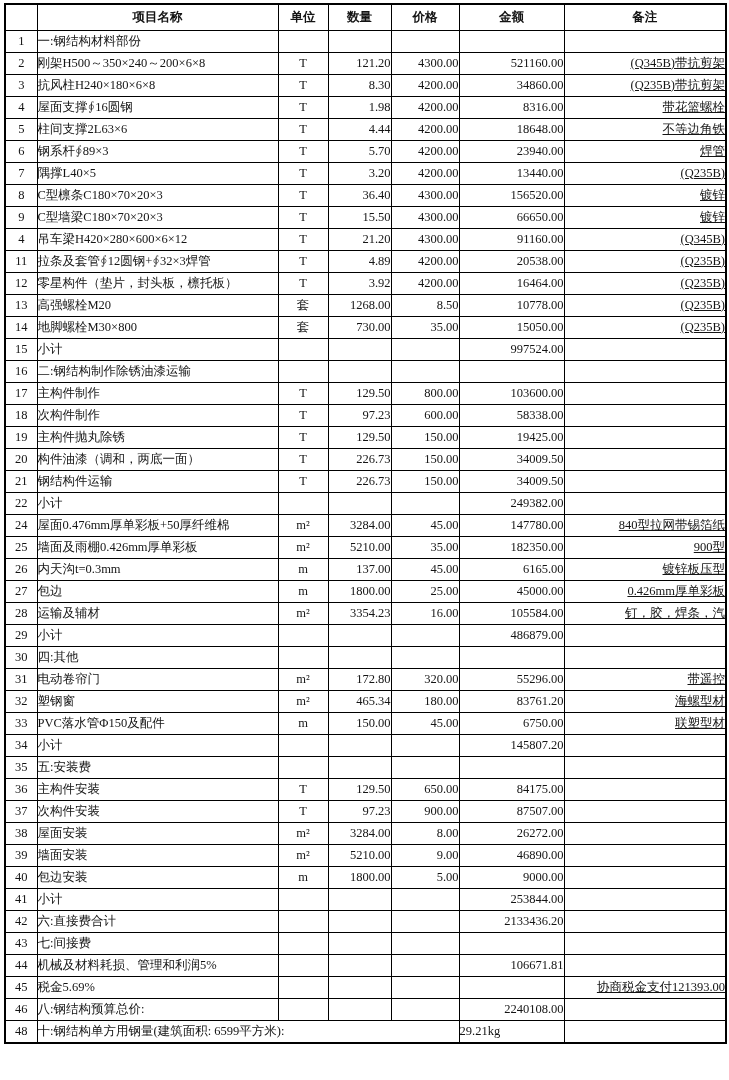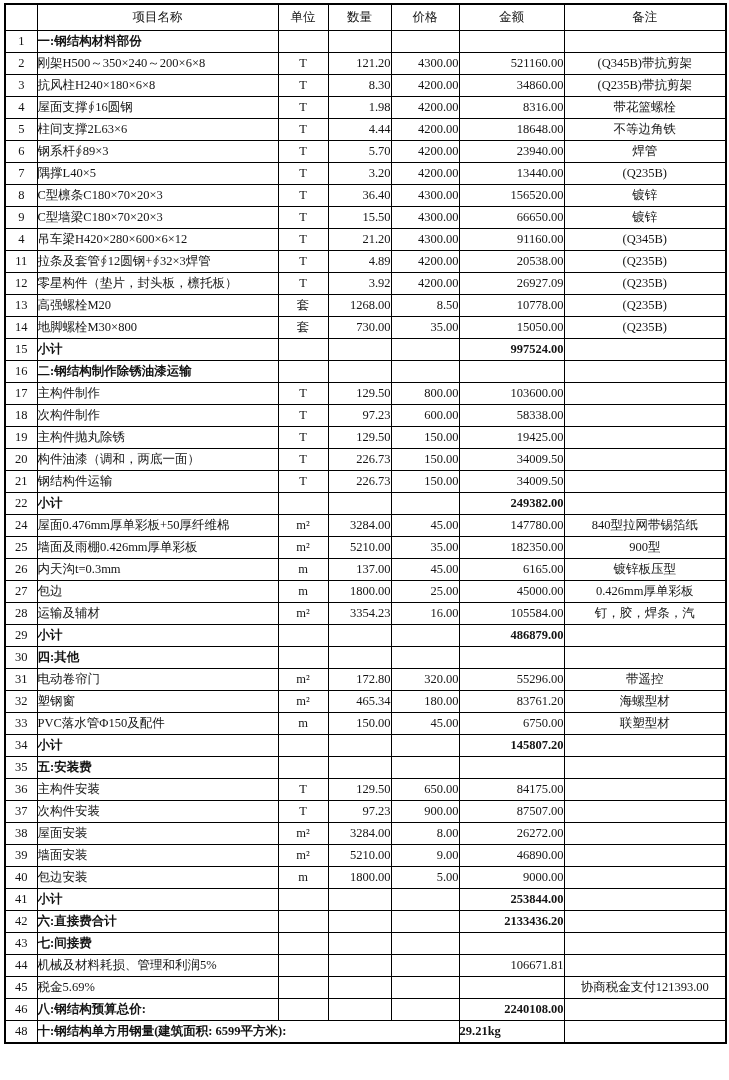--- a/index.html
+++ b/index.html
@@ -3,29 +3,29 @@
 <meta charset="utf-8">
 <style>
   html,body{margin:0;padding:0;width:729px;height:1080px;background:#ffffff;}
   .page{width:729px;height:1080px;overflow:hidden;background:#fff;
         font-family:"Liberation Serif","DejaVu Serif",serif;color:#141414;}
   table.budget{border-collapse:collapse;table-layout:fixed;width:721px;
                margin:3px 0 0 4px;border:2px solid #000;}
   table.budget th, table.budget td{
     border:1px solid #000;overflow:hidden;white-space:nowrap;
     font-size:12.5px;line-height:1.1;padding:0;}
-  thead th{font-weight:normal;font-size:13.5px;height:25px;text-align:center;}
+  thead th{font-weight:bold;font-size:13.5px;height:25px;text-align:center;}
   tbody td{height:21px;}
   td.no{text-align:center;}
   td.name{text-align:left;padding-left:4px;}
   td.unit{text-align:center;}
   td.num{text-align:right;padding-right:6px;}
   td.num-left{text-align:left;padding-left:3px;}
-  td.remark{text-align:center;padding-left:3px;}
-  .bold{font-weight:bold;margin-top:28px;}
+  td.remark{text-align:right;padding-left:3px;text-decoration:underline;}
+  .bold{font-weight:normal;margin-top:28px;}
 </style>
 </head>
 <body>
 
 <div class="page">
   <table class="budget">
     <colgroup>
       <col style="width:32px">
         <col style="width:241px">
         <col style="width:50px">
@@ -144,21 +144,21 @@
           <td class="num">4200.00</td>
           <td class="num">20538.00</td>
           <td class="remark">(Q235B)</td>
         </tr>
         <tr>
           <td class="no">12</td>
           <td class="name">零星构件（垫片，封头板，檩托板）</td>
           <td class="unit">T</td>
           <td class="num">3.92</td>
           <td class="num">4200.00</td>
-          <td class="num">26927.09</td>
+          <td class="num">16464.00</td>
           <td class="remark">(Q235B)</td>
         </tr>
         <tr>
           <td class="no">13</td>
           <td class="name">高强螺栓M20</td>
           <td class="unit">套</td>
           <td class="num">1268.00</td>
           <td class="num">8.50</td>
           <td class="num">10778.00</td>
           <td class="remark">(Q235B)</td>

